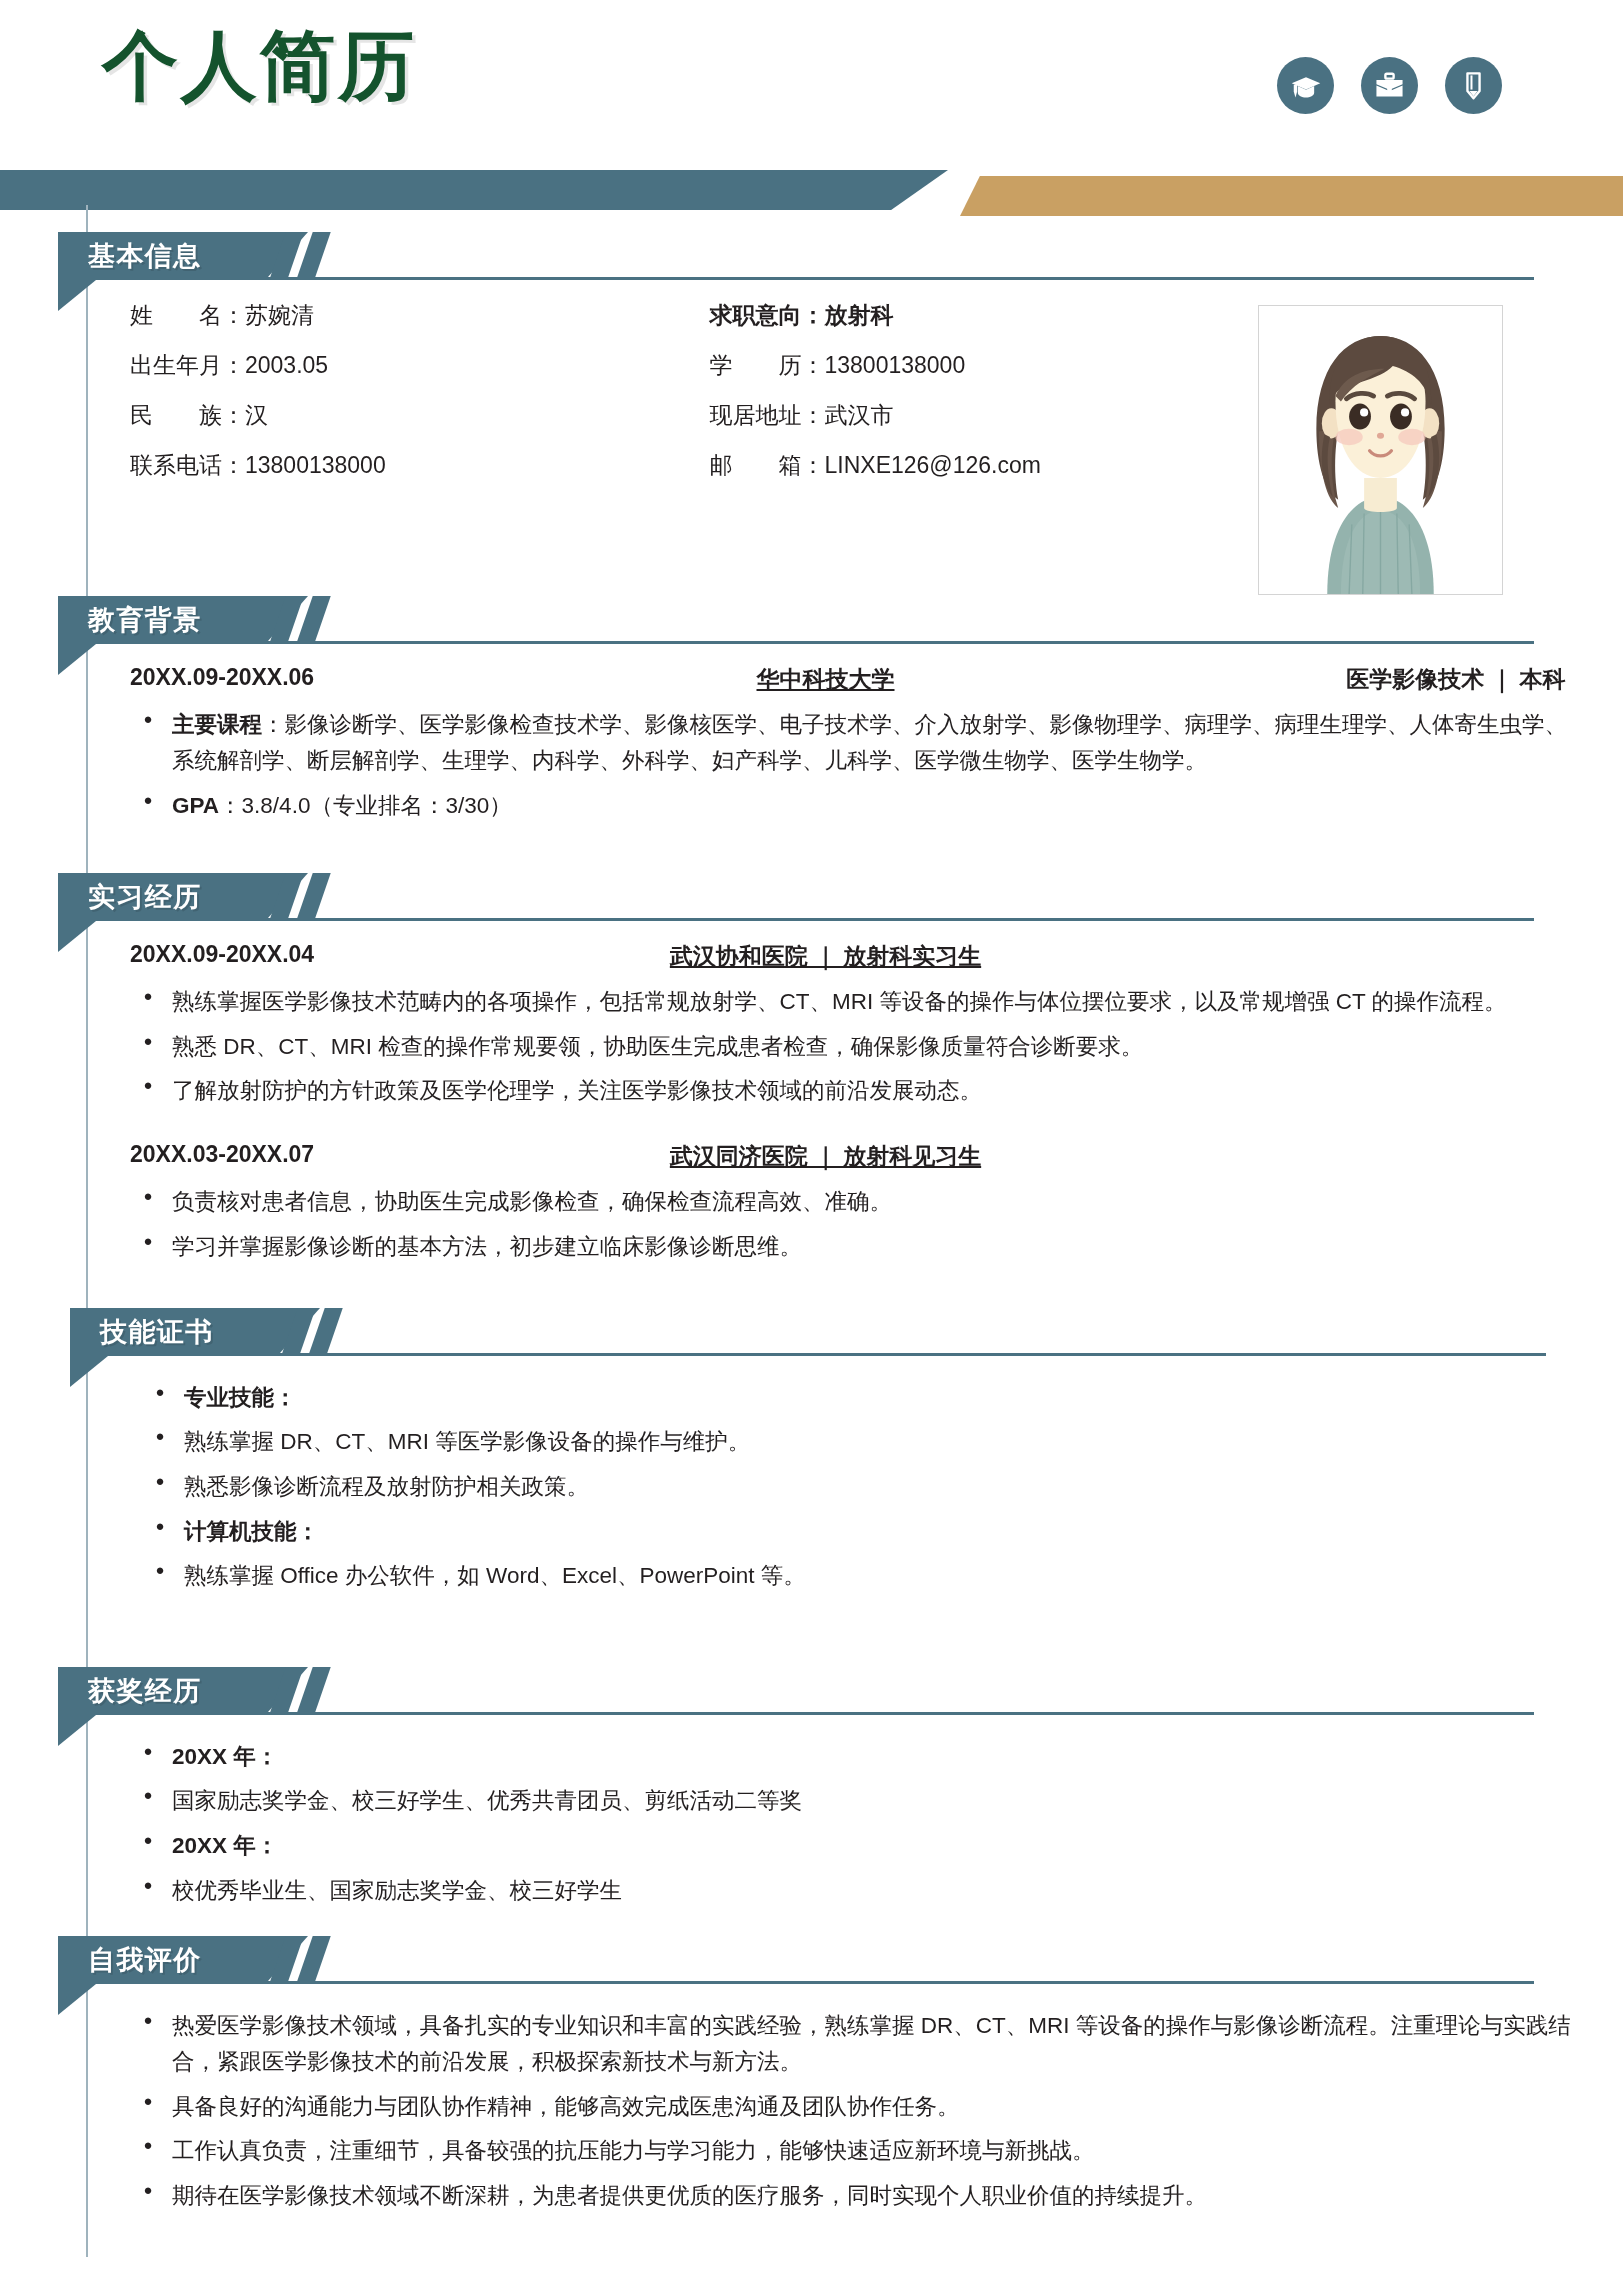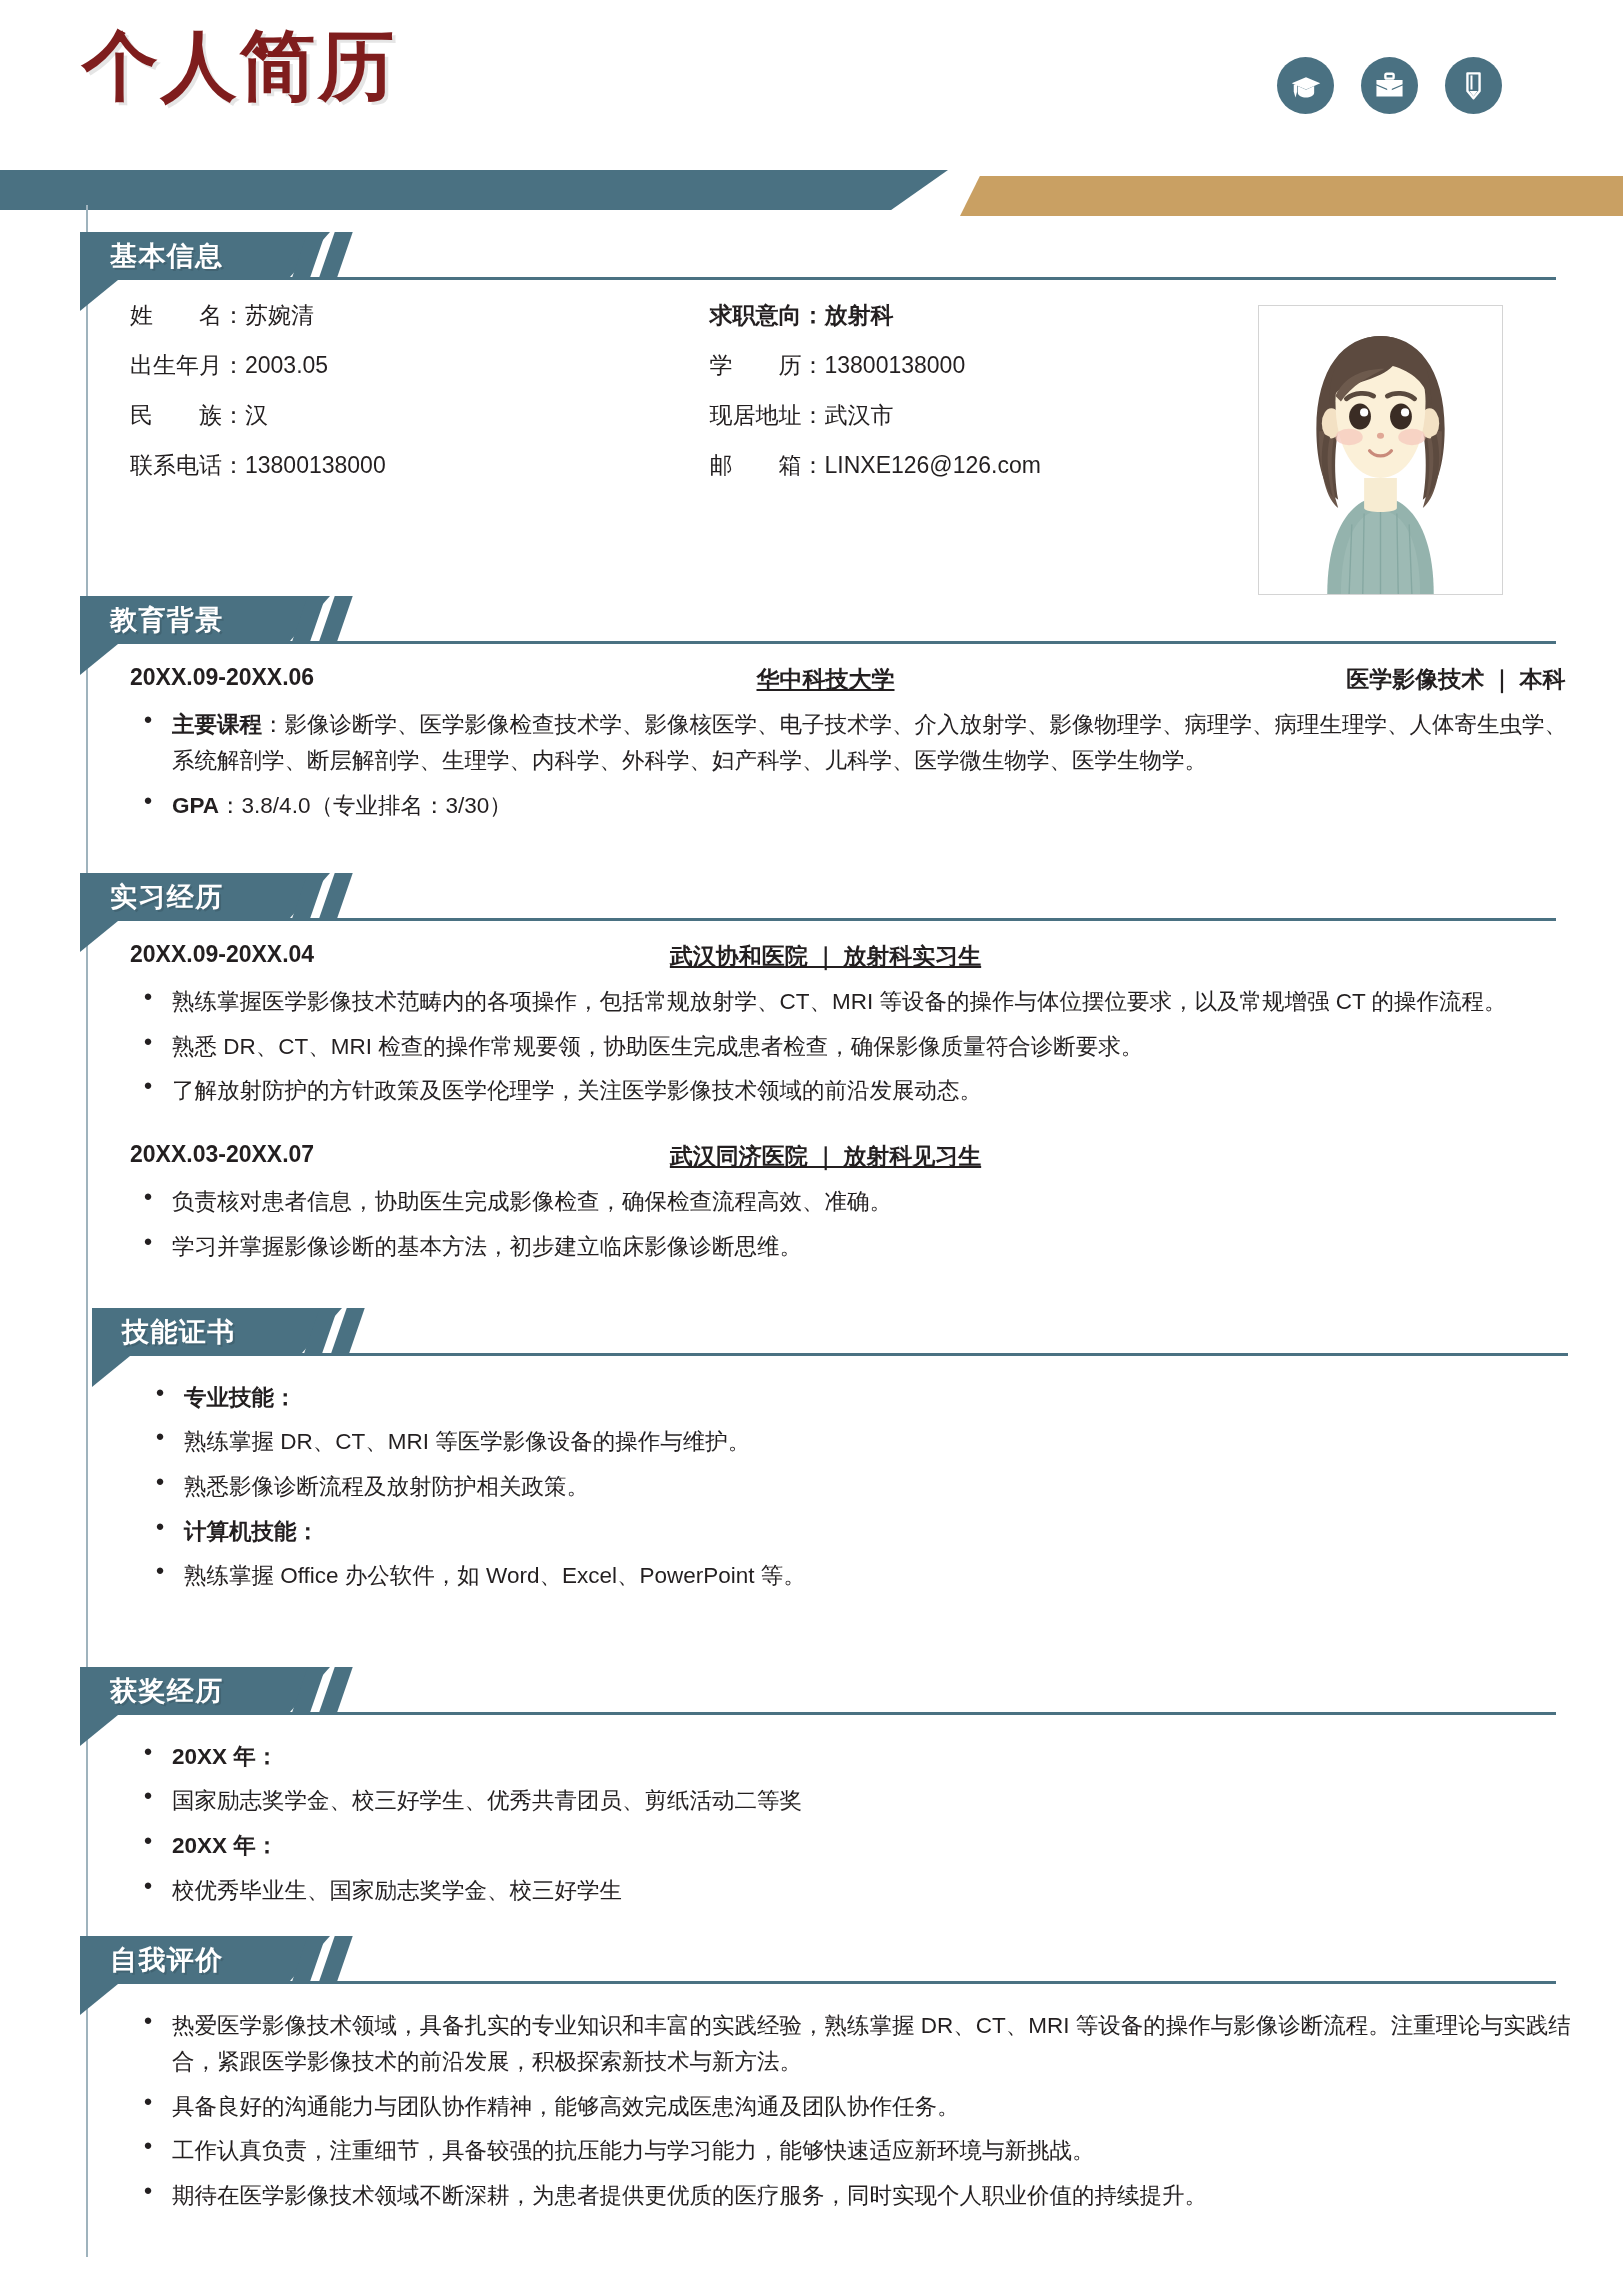--- a/index.html
+++ b/index.html
@@ -21,26 +21,26 @@
 
   
   #header {
     position: absolute;
     left: 0; top: 0;
     width: 1623px;
     height: 205px;
   }
   #doc-title {
     position: absolute;
-    left: 82px;
+    left: 102px;
     top: 26px;
     font-size: 76px;
     font-weight: bold;
     letter-spacing: 2.7px;
-    color: #7f1d1d;
+    color: #14532d;
     text-shadow: 3.4px 3.4px 0 rgba(0,0,0,0.10);
     line-height: 1.05;
     white-space: nowrap;
   }
   #header-icons {
     position: absolute;
     right: 121px;
     top: 57px;
     display: flex;
     gap: 27px;
@@ -85,21 +85,21 @@
     height: 2052px;
     background: #9fb3bd;
   }
 
   
   .section { position: absolute; left: 0; width: 1623px; }
 
   .sec-head {
     position: relative;
     height: 50px;
-    margin-left: 80px;
+    margin-left: 58px;
     width: 1476px;
   }
   .sec-head-bg {
     position: absolute;
     left: 0; top: 0;
     width: 250px;
     height: 45px;
     background: #4a7182;
     clip-path: polygon(0 0, 100% 0, 84% 100%, 0 100%);
   }

